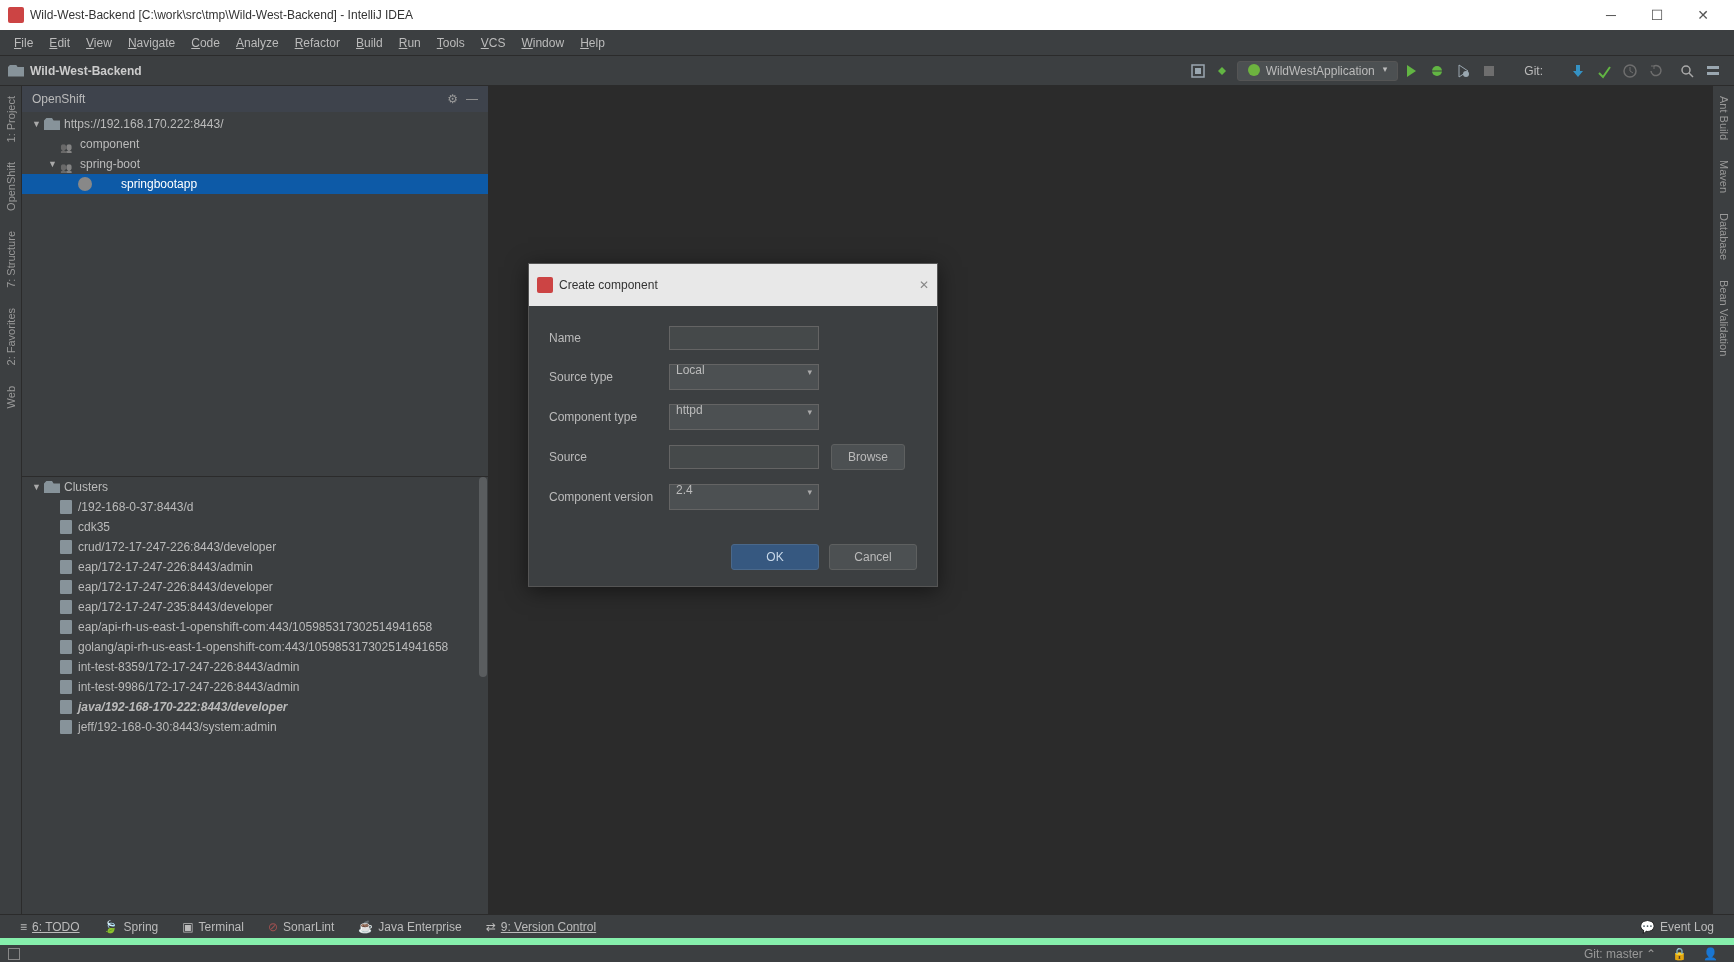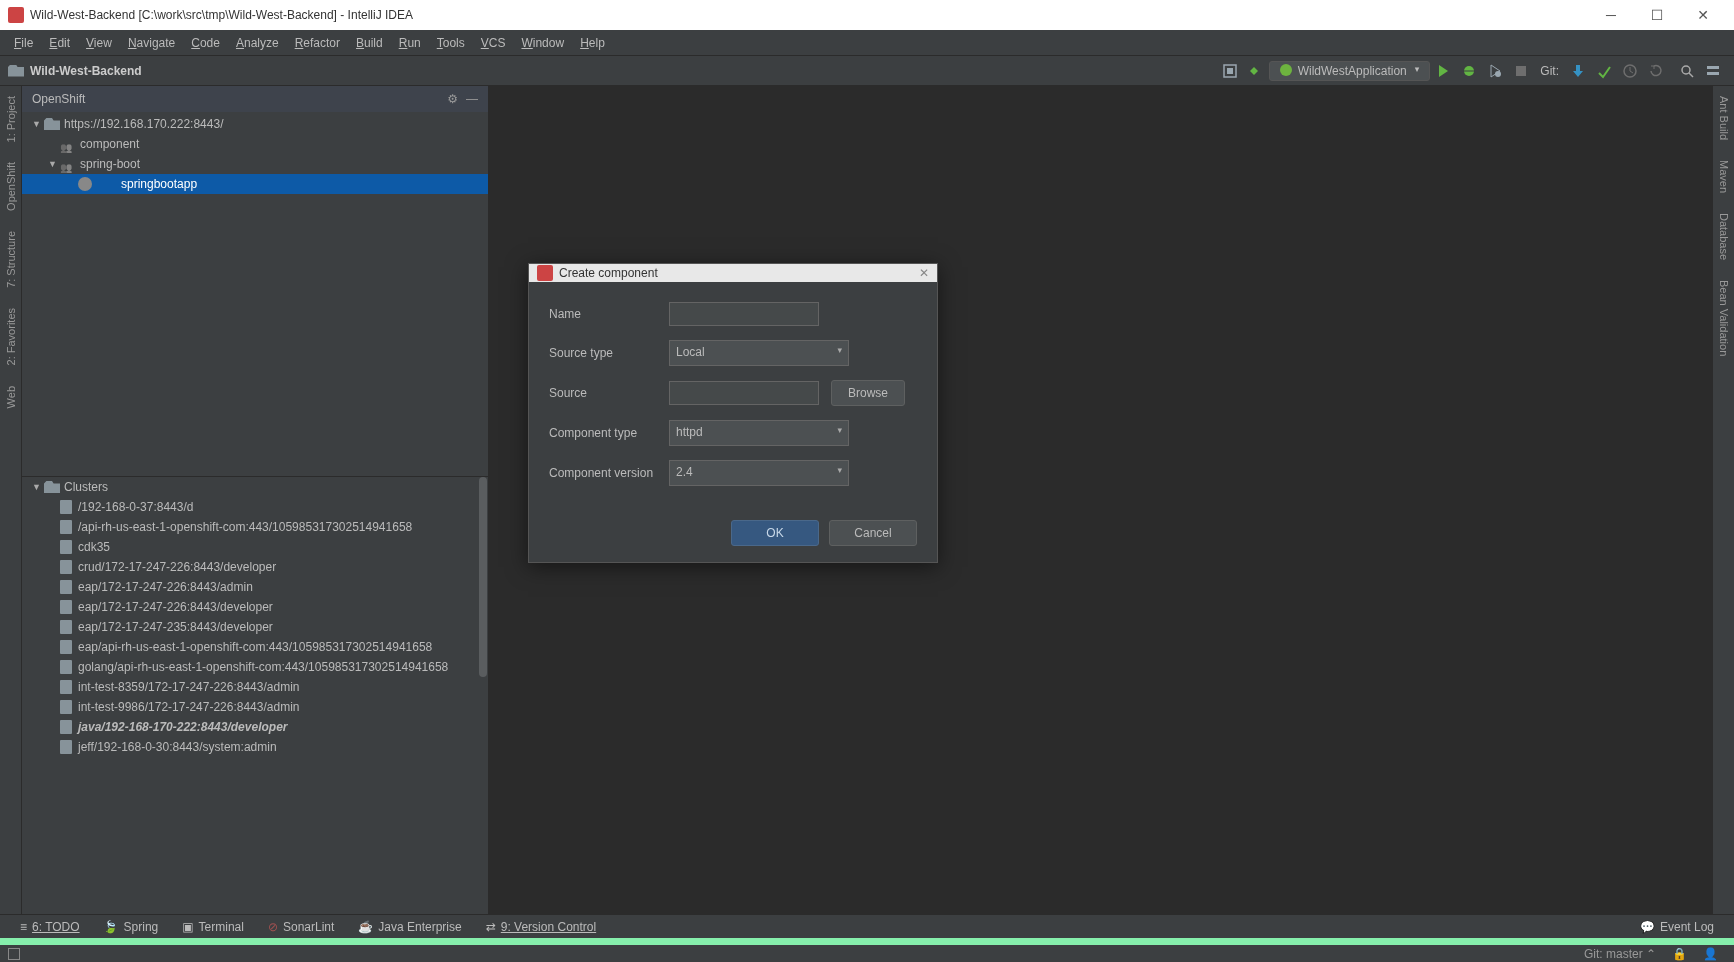--- a/index.html
+++ b/index.html
@@ -62,28 +62,28 @@
   .bottombar .b { padding:0 12px; color:#bbb; cursor:pointer; display:flex; align-items:center; gap:5px;}
   .bottombar .b .u{text-decoration:underline;}
   .bottombar .spacer{flex:1;}
   .statusbar { height:24px; background:#3c3f41; border-top:7px solid #86efac; display:flex; align-items:center; padding:0 8px;}
   .statusbar .spacer{flex:1;}
   .statusbar .s { padding:0 8px; color:#999;}
   .sq{width:12px;height:12px;border:1px solid #888;}
 
   
   .dialog { position:absolute; left:528px; top:263px; width:410px; background:#3c3f41; border:1px solid #555; box-shadow:0 4px 20px rgba(0,0,0,0.5);}
-  .dialog .dtitle { height:18px; background:#e8e8e8; display:flex; align-items:center; padding:4px 8px; color:#333;}
+  .dialog .dtitle { height:42px; background:#e8e8e8; display:flex; align-items:center; padding:4px 8px; color:#333;}
   .dialog .dtitle .ico{ width:16px;height:16px;background:#c44;border-radius:2px;margin-right:6px;}
   .dialog .dtitle .spacer{flex:1;}
   .dialog .dbody{ padding:20px;}
   .dialog .frow{ display:flex; align-items:center; margin-bottom:14px;}
   .dialog .frow label{ width:120px; color:#bbb;}
   .dialog input[type=text]{ width:150px; height:24px; background:#45494a; border:1px solid #646464; color:#bbb; padding:0 6px;}
-  .dialog .sel{ width:180px; height:26px; background:#4c5052; border:1px solid #646464; color:#bbb; padding:4px 6px; display:flex; align-items:flex-start; justify-content:space-between; cursor:pointer;}
+  .dialog .sel{ width:150px; height:26px; background:#4c5052; border:1px solid #646464; color:#bbb; padding:12px 6px; display:flex; align-items:flex-end; justify-content:space-between; cursor:pointer;}
   .dialog .sel::after{content:'▾'; font-size:9px; color:#aaa;}
   .dialog .btn{ height:26px; padding:0 16px; background:#4c5052; border:1px solid #5e6060; color:#bbb; cursor:pointer; border-radius:3px; display:inline-flex; align-items:center; margin-left:12px;}
   .dialog .dfoot{ display:flex; justify-content:flex-end; padding:0 20px 16px;}
   .dialog .dfoot .btn{ width:88px; justify-content:center; margin-left:10px;}
   .dialog .dfoot .btn.primary{ background:#365880; border-color:#4a688a; color:#c8d8e8;}
 </style>
 </head>
 <body>
 
 <div class="titlebar">
@@ -144,21 +144,21 @@
       <svg class="ticon" viewBox="0 0 16 16">
         <path d="M4 2 L13 8 L4 14 Z" fill="none" stroke="#9aa7b0"></path>
         <circle cx="11" cy="11" r="3" fill="#9aa7b0"></circle>
       </svg>
     </span>
   <span class="tbtn">
       <svg class="ticon" viewBox="0 0 16 16">
         <rect x="3" y="3" width="10" height="10" fill="#6e6e6e"></rect>
       </svg>
     </span>
-  <span style="margin:0 6px;color:#bbb;">Git:</span>
+  <span style="margin:0 22px;color:#bbb;">Git:</span>
   <span class="tbtn">
       <svg class="ticon" viewBox="0 0 16 16">
         <path d="M8 14 L3 8 L6 8 L6 2 L10 2 L10 8 L13 8 Z" fill="#3592c4"></path>
       </svg>
     </span>
   <span class="tbtn">
       <svg class="ticon" viewBox="0 0 16 16">
         <path d="M3 10 L7 14 L14 4" fill="none" stroke="#62b543" stroke-width="2"></path>
       </svg>
     </span>
@@ -235,26 +235,20 @@
         <span class="arrow">▼</span>
           <span class="i-fold"></span>
         <span>Clusters</span>
       </div>
       <div id="clusters-list">
           <div class="row">
             <span class="ind i1"></span>
             <span class="arrow"></span>
             <span class="i-file"></span>
             <span>/192-168-0-37:8443/d</span>
-          </div>
-          <div class="row">
-            <span class="ind i1"></span>
-            <span class="arrow"></span>
-            <span class="i-file"></span>
-            <span>/api-rh-us-east-1-openshift-com:443/105985317302514941658</span>
           </div>
           <div class="row">
             <span class="ind i1"></span>
             <span class="arrow"></span>
             <span class="i-file"></span>
             <span>cdk35</span>
           </div>
           <div class="row">
             <span class="ind i1"></span>
             <span class="arrow"></span>
@@ -361,31 +355,31 @@
       <label>Name</label>
       <input type="text" style="">
     </div>
     <div class="frow">
       <label>Source type</label>
       <div class="sel">
           <span>Local</span>
         </div>
     </div>
     <div class="frow">
-      <label>Source</label>
-      <input type="text" style="">
-      <span class="btn">Browse</span>
-    </div>
-    <div class="frow">
       <label>Component type</label>
       <div class="sel">
           <span>httpd</span>
         </div>
     </div>
     <div class="frow">
+      <label>Source</label>
+      <input type="text" style="">
+      <span class="btn">Browse</span>
+    </div>
+    <div class="frow">
       <label>Component version</label>
       <div class="sel">
           <span>2.4</span>
         </div>
     </div>
   </div>
   <div class="dfoot">
     <span class="btn primary">OK</span>
     <span class="btn">Cancel</span>
   </div>

